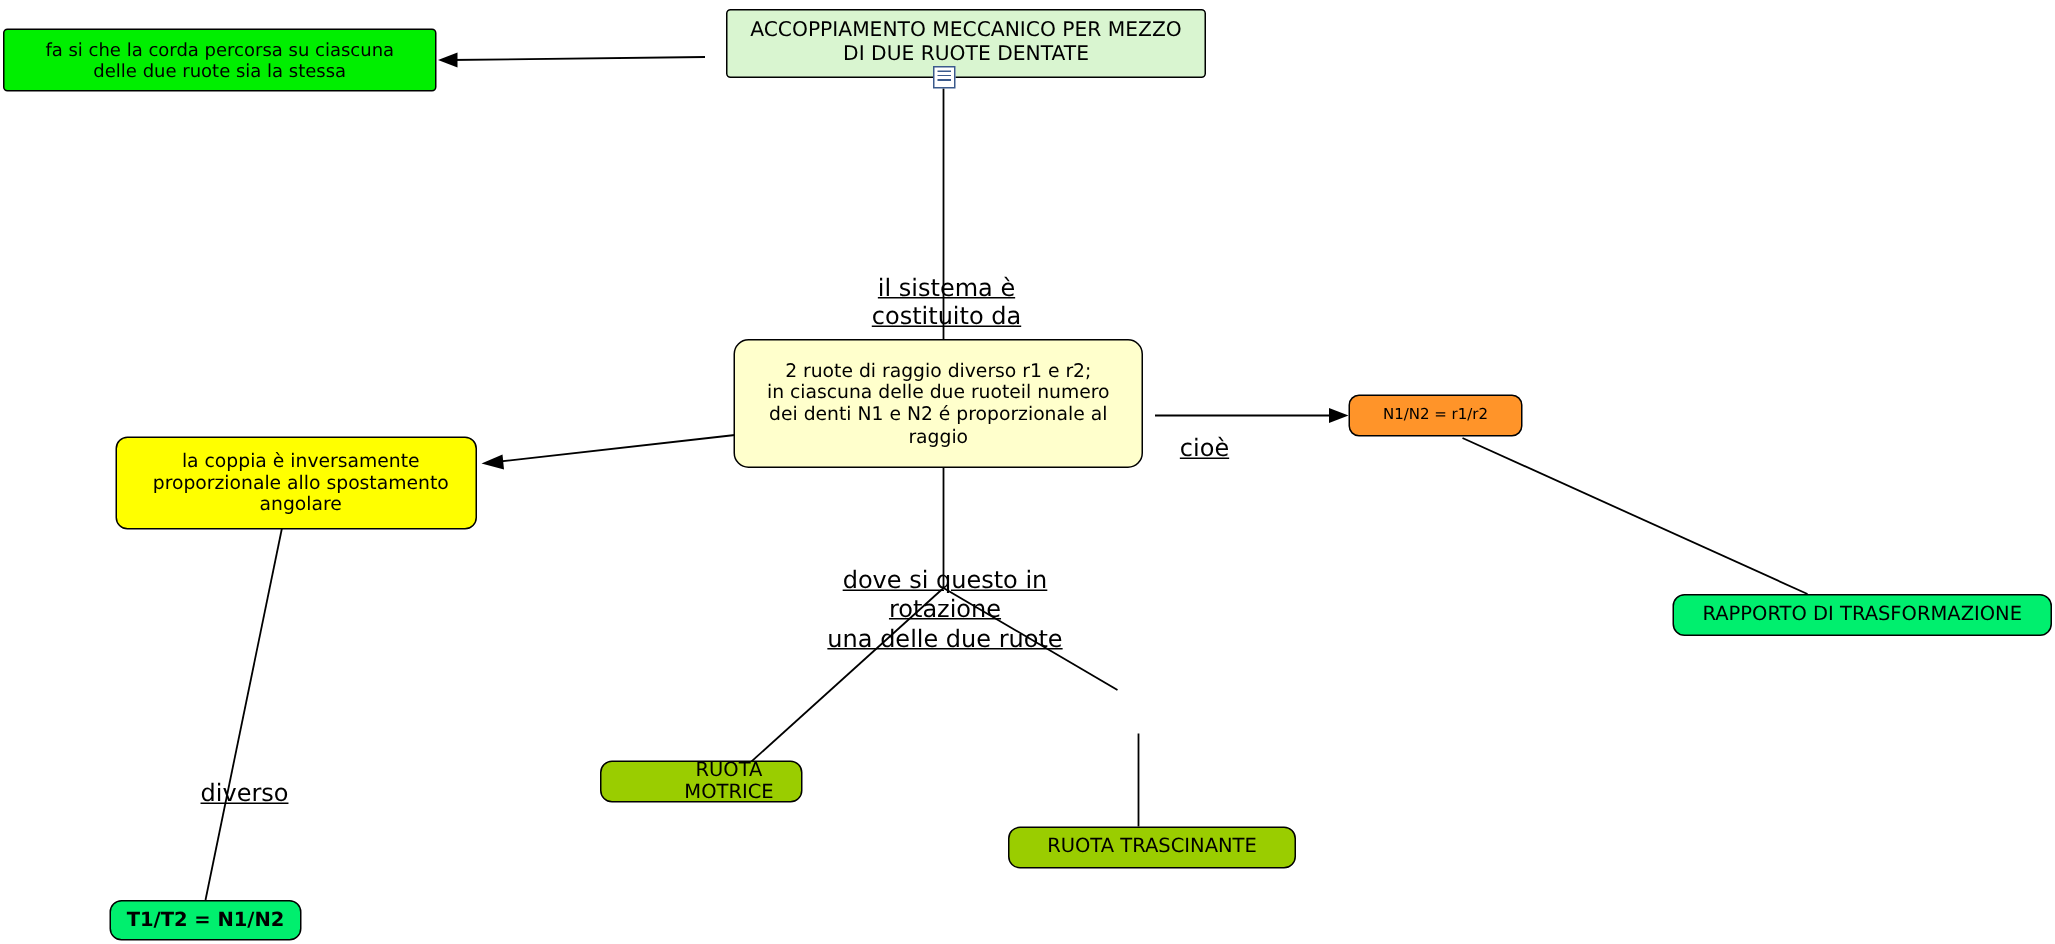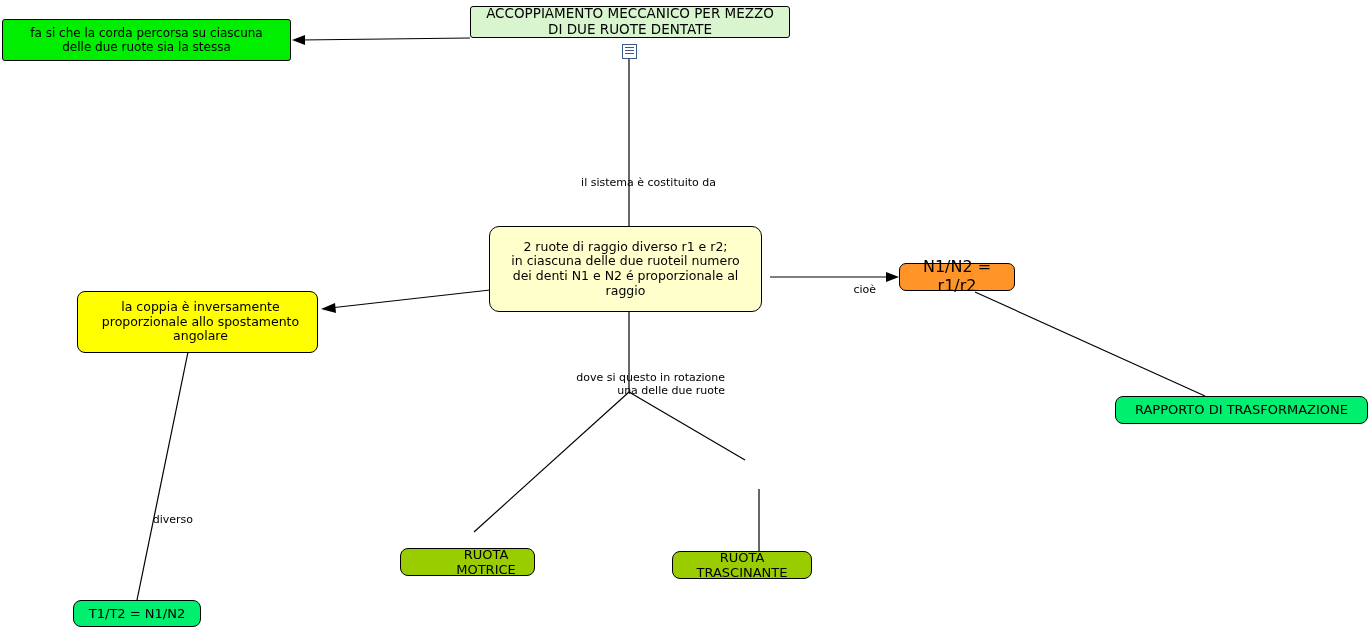--- a/index.html
+++ b/index.html
@@ -57,42 +57,43 @@
   }
   .node-lightyellow {
     background: #ffffcc;
     border-radius: 10px;
     font-size: 12.5px;
     color: #000;
   }
   .node-orange {
     background: #ff9429;
     border-radius: 7px;
-    font-size: 16px;
+    font-size: 10px;
     color: #000;
   }
   .node-olive {
     background: #9acd00;
     border-radius: 8px;
     font-size: 13px;
     color: #000;
   }
   .node-springgreen {
     background: #00ef6e;
     border-radius: 8px;
     font-size: 13px;
     color: #000;
   }
   .edge-label {
     position: absolute;
-    font-size: 11px;
-    color: #000;
-    text-align: right;
+    font-size: 16px;
+    color: #000;
+    text-align: center;
     white-space: pre-line;
     line-height: 1.2;
+    text-decoration: underline;
   }
   .doc-icon {
     position: absolute;
     width: 15px;
     height: 15px;
     background: #ffffff;
     border: 1px solid #3b5a8c;
     box-sizing: border-box;
   }
   .doc-icon .lines {
@@ -133,21 +134,21 @@
 
     <line x1="629" y1="392" x2="474" y2="532" stroke="#000" stroke-width="1.2"></line>
 
     <line x1="629" y1="392" x2="745" y2="460" stroke="#000" stroke-width="1.2"></line>
 
     <line x1="759" y1="489" x2="759" y2="551" stroke="#000" stroke-width="1.2"></line>
 
     <line x1="188" y1="352" x2="137" y2="600" stroke="#000" stroke-width="1.2"></line>
   </svg>
 
-  <div class="node node-title" style="left:470px; top:6px; width:320px; height:32px;">
+  <div class="node node-title" style="left:484px; top:6px; width:320px; height:46px;">
     <span>ACCOPPIAMENTO MECCANICO PER MEZZO
 DI DUE RUOTE DENTATE</span>
   </div>
   <div class="doc-icon" style="left:622px; top:44px;">
     <div class="lines"></div>
   </div>
 
   <div class="node node-green" style="left:2px; top:19px; width:289px; height:42px;">
     <span>fa si che la corda percorsa su ciascuna
 delle due ruote sia la stessa</span>
@@ -167,38 +168,38 @@
   <div class="node node-springgreen" style="left:1115px; top:396px; width:253px; height:28px;justify-content:center;">
     <span>RAPPORTO DI TRASFORMAZIONE</span>
   </div>
 
   <div class="node node-yellow" style="left:77px; top:291px; width:241px; height:62px;">
     <span>la coppia è inversamente
 proporzionale allo spostamento
 angolare</span>
   </div>
 
-  <div class="node node-springgreen" style="left:73px; top:600px; width:128px; height:27px;">
+  <div class="node node-springgreen" style="left:73px; top:600px; width:128px; height:27px;font-weight:bold;">
     <span>T1/T2 = N1/N2</span>
   </div>
 
-  <div class="node node-olive" style="left:400px; top:548px; width:135px; height:28px;padding-left:43px;">
+  <div class="node node-olive" style="left:400px; top:507px; width:135px; height:28px;padding-left:43px;">
     <span>RUOTA MOTRICE</span>
   </div>
 
 
-  <div class="node node-olive" style="left:672px; top:551px; width:140px; height:28px;">
+  <div class="node node-olive" style="left:672px; top:551px; width:192px; height:28px;">
     <span>RUOTA TRASCINANTE</span>
   </div>
 
   <div class="edge-label" style="left:546px; top:163px; width:170px;">
     <span>il sistema è costituito da</span>
   </div>
 
-  <div class="edge-label" style="left:836px; top:270px; width:40px;">
+  <div class="edge-label" style="left:783px; top:270px; width:40px;">
     <span>cioè</span>
   </div>
 
 
   <div class="edge-label" style="left:535px; top:358px; width:190px;">
     <span>dove si questo in rotazione
 una delle due ruote</span>
   </div>
 
   <div class="edge-label" style="left:133px; top:500px; width:60px;">

